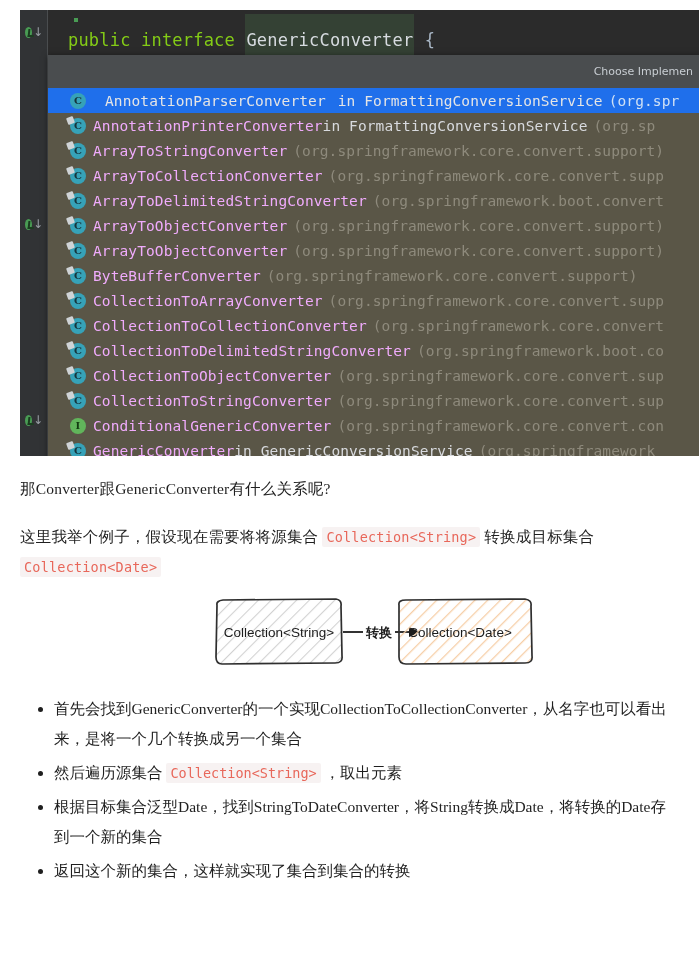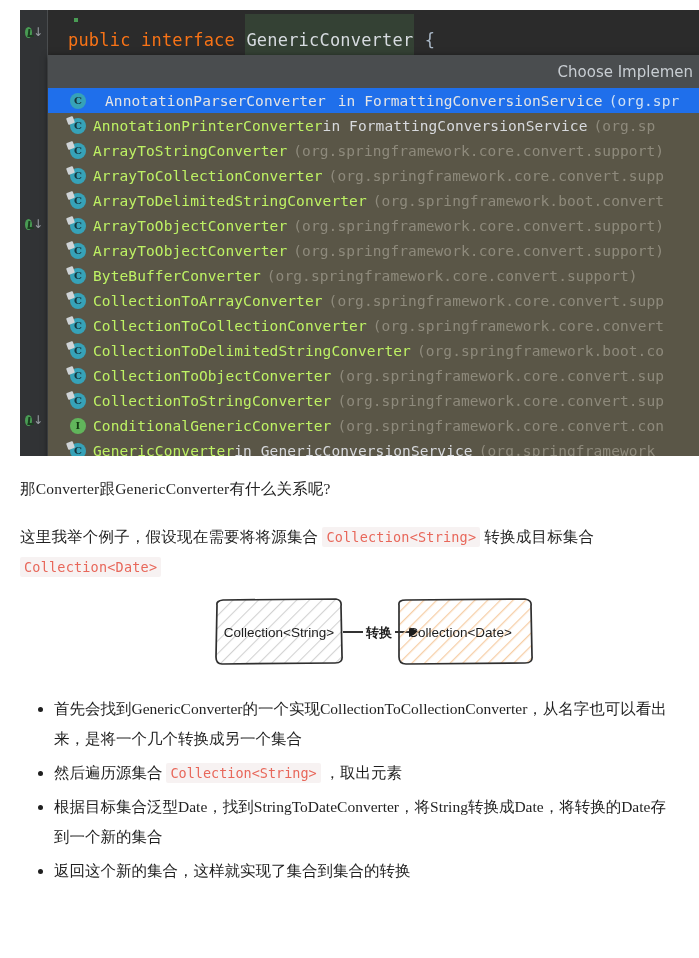--- a/index.html
+++ b/index.html
@@ -63,21 +63,21 @@
     font-family: "DejaVu Sans", sans-serif;
   }
   .code-line {
     position: absolute;
     left: 48px; top: 20px;
     font-family: "DejaVu Sans Mono", monospace;
     font-size: 17px;
     letter-spacing: .2px;
     white-space: pre;
   }
-  .kw { color: #f97316; }
+  .kw { color: #84cc16; }
   .cls-name { color: #d7dbe0; background: #344134; padding: 16px 1px; }
   .punct { color: #a9b7c6; }
   .stray-dot {
     position: absolute;
     left: 54px; top: 8px;
     width: 4px; height: 4px;
     background: #499c54;
   }
 
   
@@ -88,21 +88,21 @@
     height: 411px;
     background: #5a5647;
     overflow: hidden;
     box-shadow: 0 1px 6px rgba(0,0,0,.5);
   }
   .popup-header {
     height: 33px;
     background: #4a4d4f;
     color: #c8cdd2;
     font-family: "DejaVu Sans", sans-serif;
-    font-size: 15px;
+    font-size: 11px;
     display: flex;
     align-items: center;
     justify-content: flex-end;
     padding-right: 6px;
     white-space: nowrap;
     overflow: hidden;
   }
   .popup-list {
     position: relative;
   }
@@ -145,21 +145,21 @@
     border-radius: 1px;
     transform: rotate(-20deg);
   }
   .popup-row.selected .row-icon.cls::before { display: none; }
   .row-icon.iface {
     background: #61b55b;
     color: #123a10;
     font-style: normal;
   }
   .row-icon span { position: relative; z-index: 2; }
-  .row-main { color: #bef264; }
+  .row-main { color: #f0abfc; }
   .row-in { color: #d8dade; }
   .row-pkg { color: #8e8a7c; margin-left: 6px; }
   .popup-row.selected .row-main,
   .popup-row.selected .row-in { color: #e5e5e5; margin-left: 12px; }
   .popup-row.selected .row-pkg { color: #cfe0f5; }
 
   
   .article {
     padding: 0 20px;
     color: #1f1f1f;

